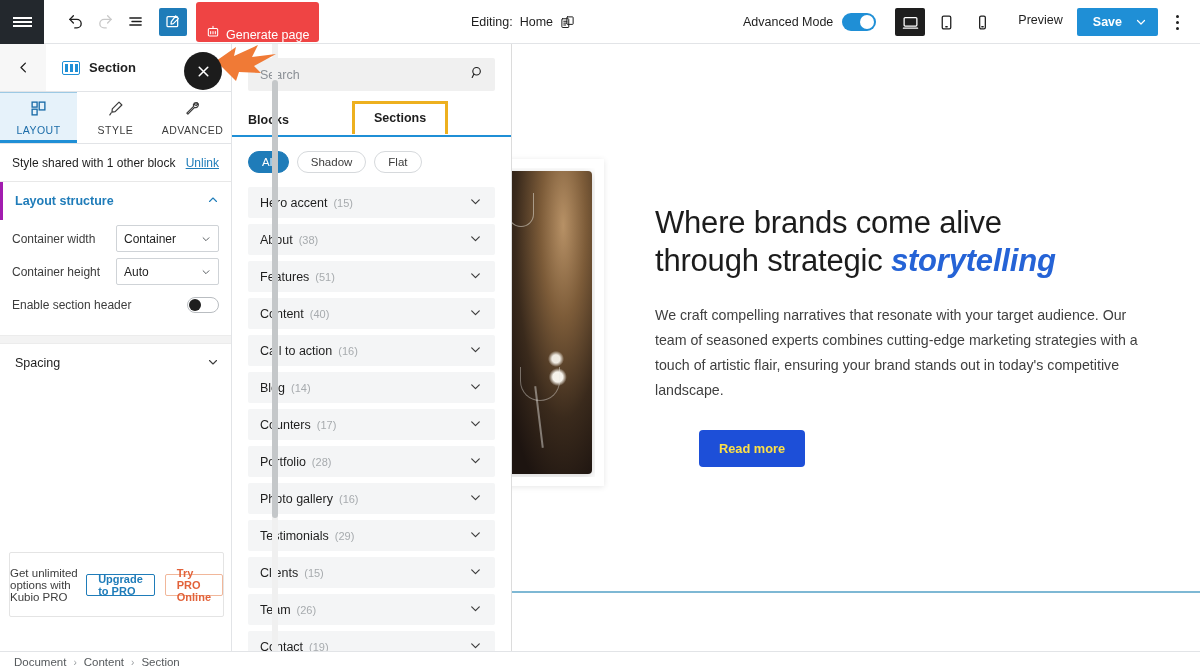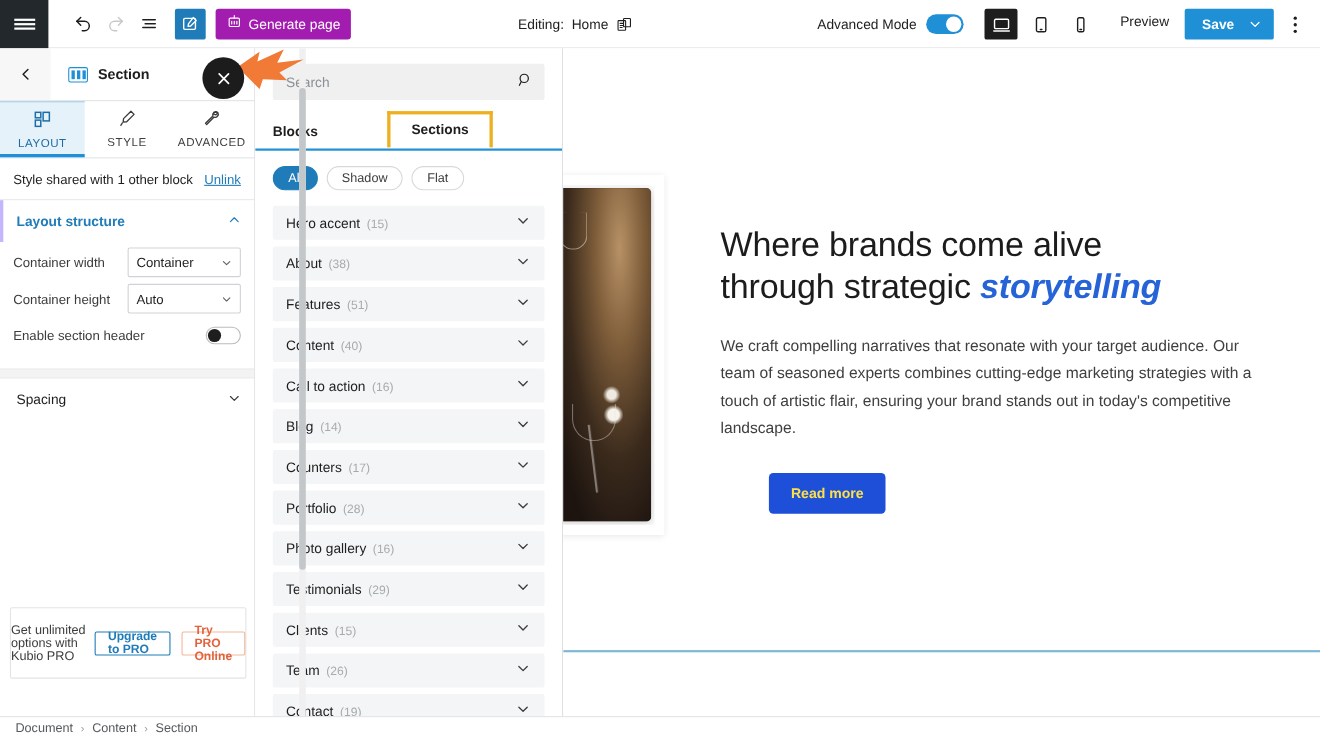--- a/index.html
+++ b/index.html
@@ -29,22 +29,22 @@
     width: 30px; height: 30px; display: flex; align-items: center; justify-content: center;
     cursor: pointer; color: #1e1e1e; background: transparent; border: none;
   }
   .icon-btn.disabled { color: #c9c9c9; }
   .blue-sq {
     width: 28px; height: 28px; background: #1f7cb9; border-radius: 2px;
     display: flex; align-items: center; justify-content: center; margin-left: 9px;
     cursor: pointer;
   }
   .gen-btn {
-    height: 28px; background: #a21caf; color: #fff; border-radius: 3px;
-    display: flex; align-items: center; gap: 6px; padding: 0 10px;
+    height: 40px; background: #ef4444; color: #fff; border-radius: 3px;
+    display: flex; align-items: flex-end; gap: 6px; padding: 0 10px;
     margin-left: 9px; font-size: 12.5px; cursor: pointer; white-space: nowrap;
   }
   .tb-center {
     position: absolute; left: 471px; top: 0; height: 44px;
     display: flex; align-items: center; gap: 7px;
     font-size: 12.5px; color: #1e1e1e;
   }
   .tb-right {
     position: absolute; right: 8px; top: 0; height: 44px;
     display: flex; align-items: center; gap: 0px;
@@ -95,21 +95,21 @@
     border-bottom: 3px solid transparent; padding-top: 3px;
   }
   .tab.active { background: #e6f2fa; color: #1b6ca8; border-bottom-color: #1f8fd6; border-top:1px solid #9cc9e4;}
   .shared-row {
     height: 38px; display: flex; align-items: center; justify-content: space-between;
     padding: 0 12px; font-size: 12px; color: #1e1e1e; border-bottom: 1px solid #e8e8e8;
   }
   .unlink { color: #1f7cb9; text-decoration: underline; font-size: 12px; cursor: pointer; }
   .panel-sec-head {
     height: 38px; display: flex; align-items: center; justify-content: space-between;
-    padding: 0 12px; border-left: 3px solid #c4b5fd; cursor: pointer;
+    padding: 0 12px; border-left: 3px solid #a21caf; cursor: pointer;
     font-size: 12.5px; color: #1f7cb9; font-weight: 600;
   }
   .panel-sec-head.collapsed { border-left-color: transparent; color: #1e1e1e; font-weight: 400; }
   .panel-body { padding: 4px 12px 12px 12px; }
   .field-row { display: flex; align-items: center; justify-content: space-between; height: 29px; margin-bottom: 4px; }
   .field-label { font-size: 12px; color: #3c3c3c; }
   .select-box {
     width: 103px; height: 27px; border: 1px solid #cfd3d7; border-radius: 2px;
     display: flex; align-items: center; justify-content: space-between;
     padding: 0 7px; font-size: 12px; color: #1e1e1e; background: #fff; cursor: pointer;

